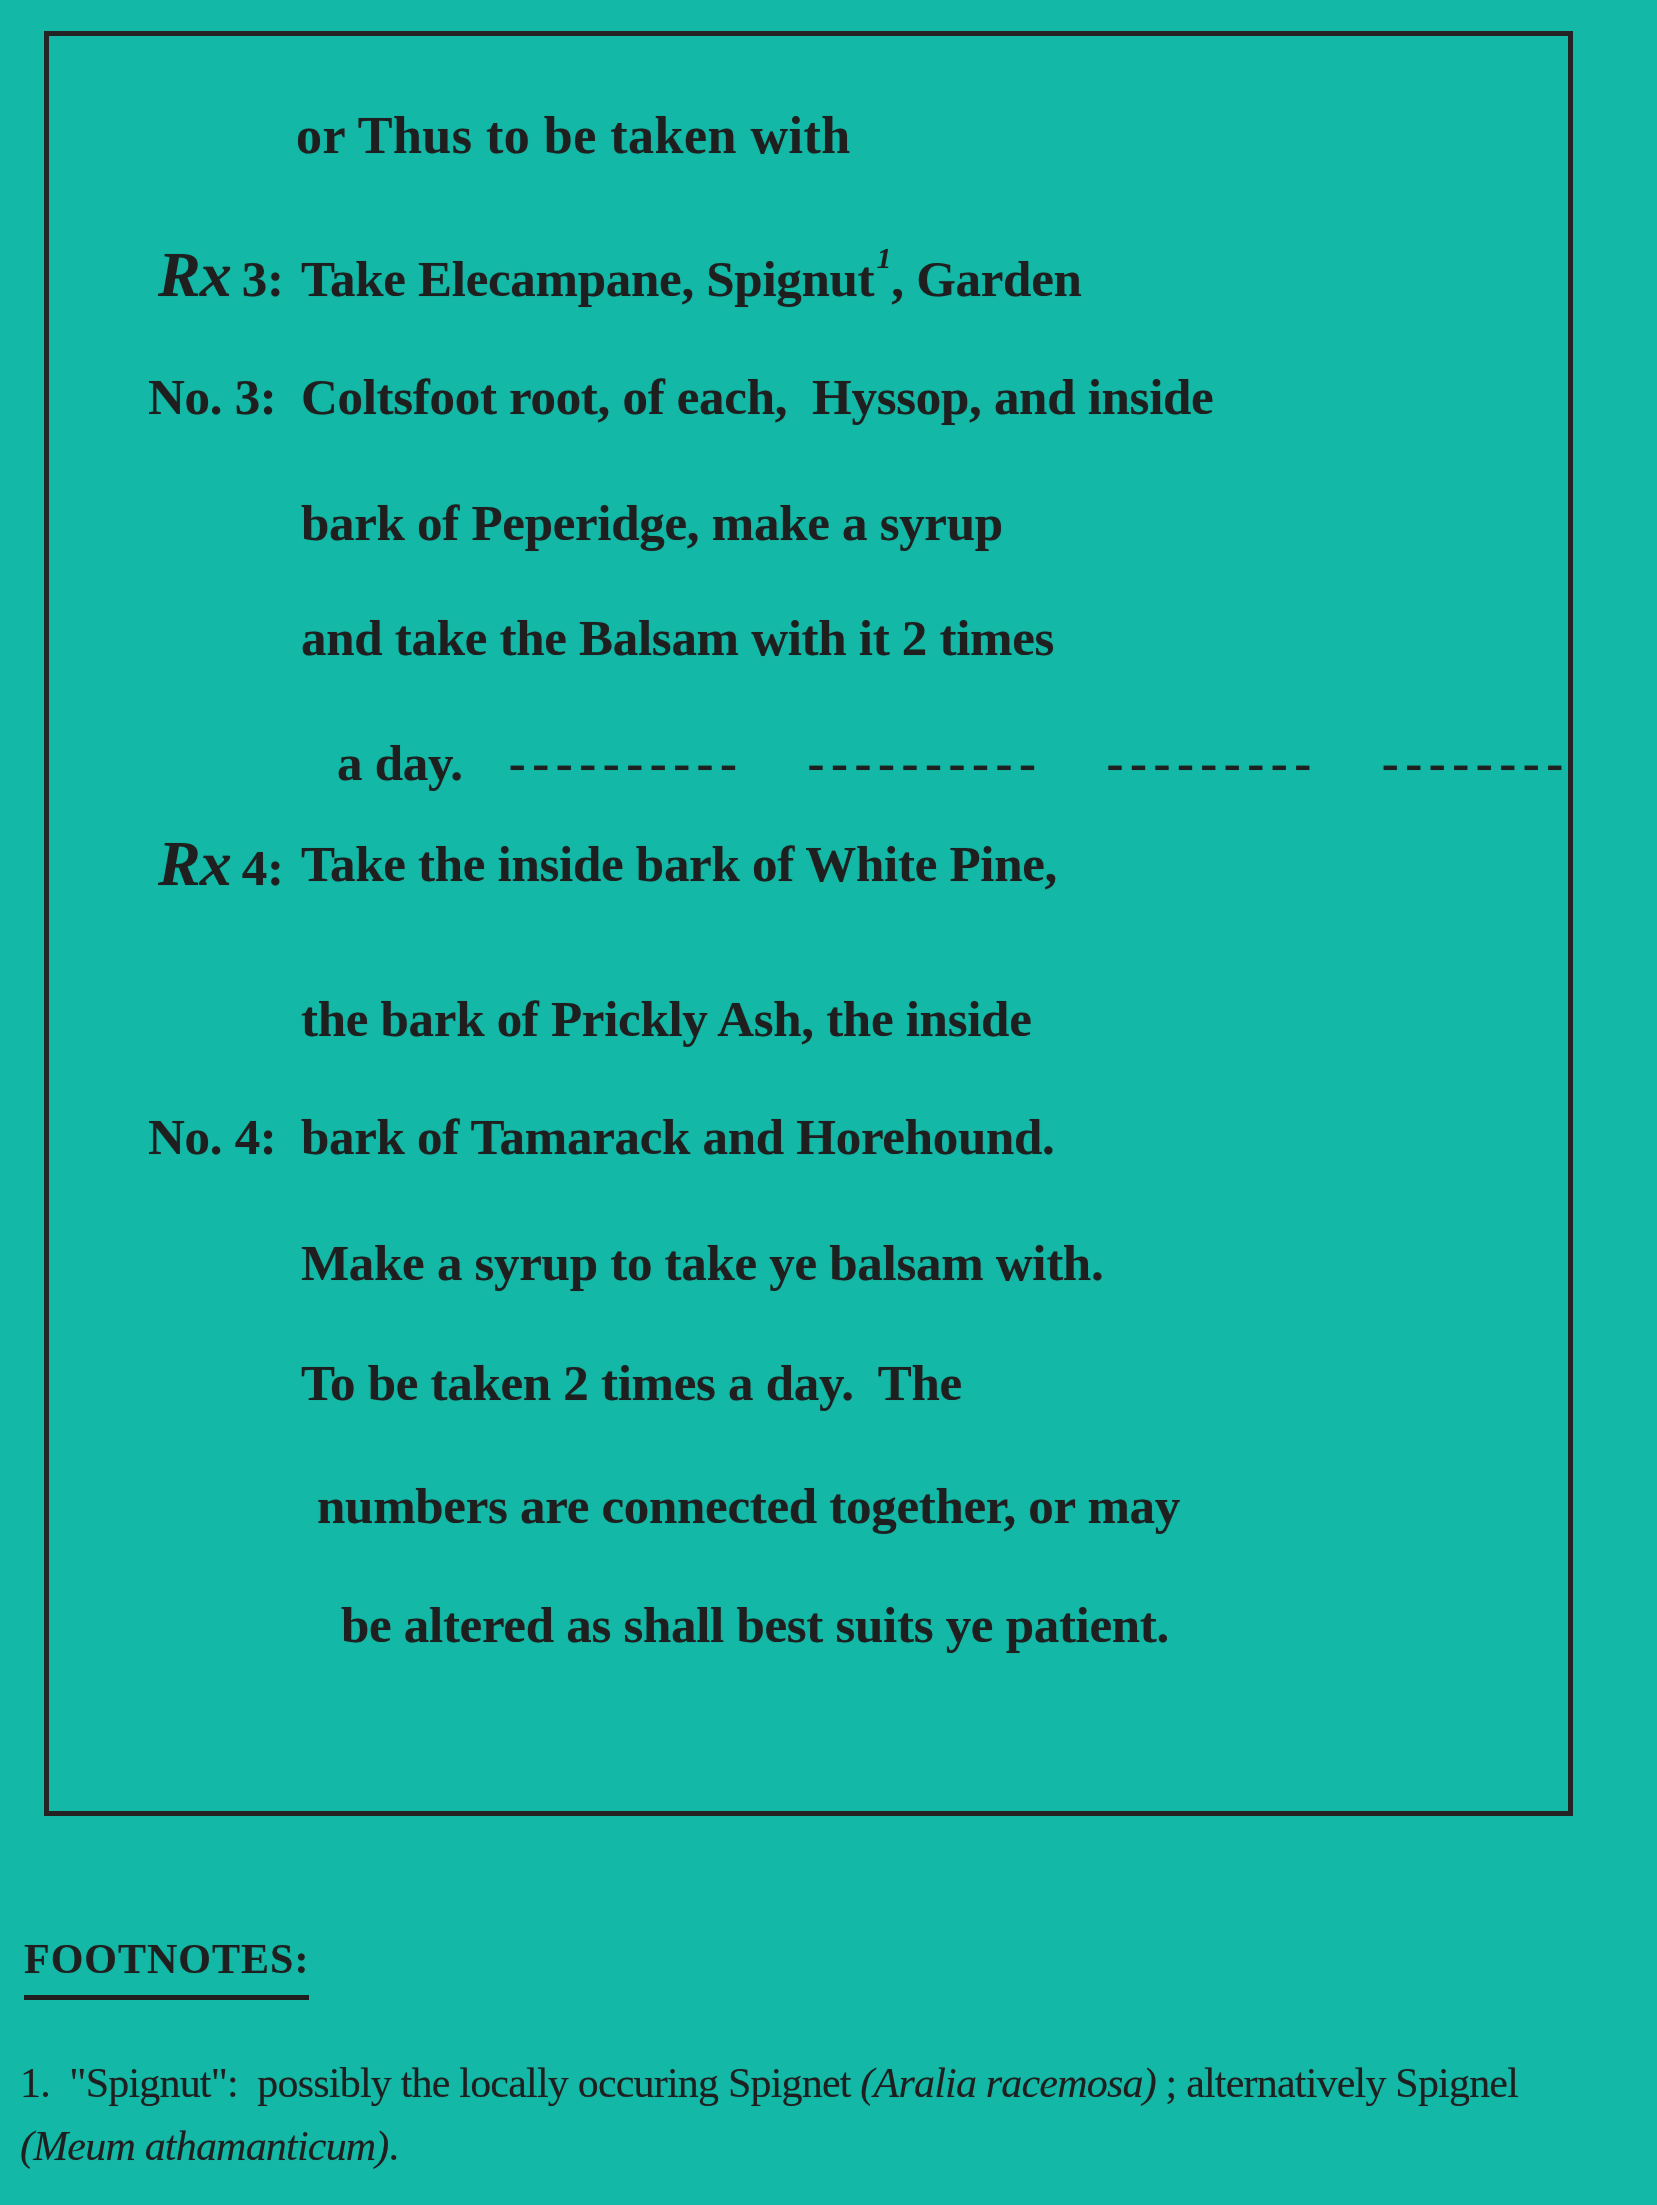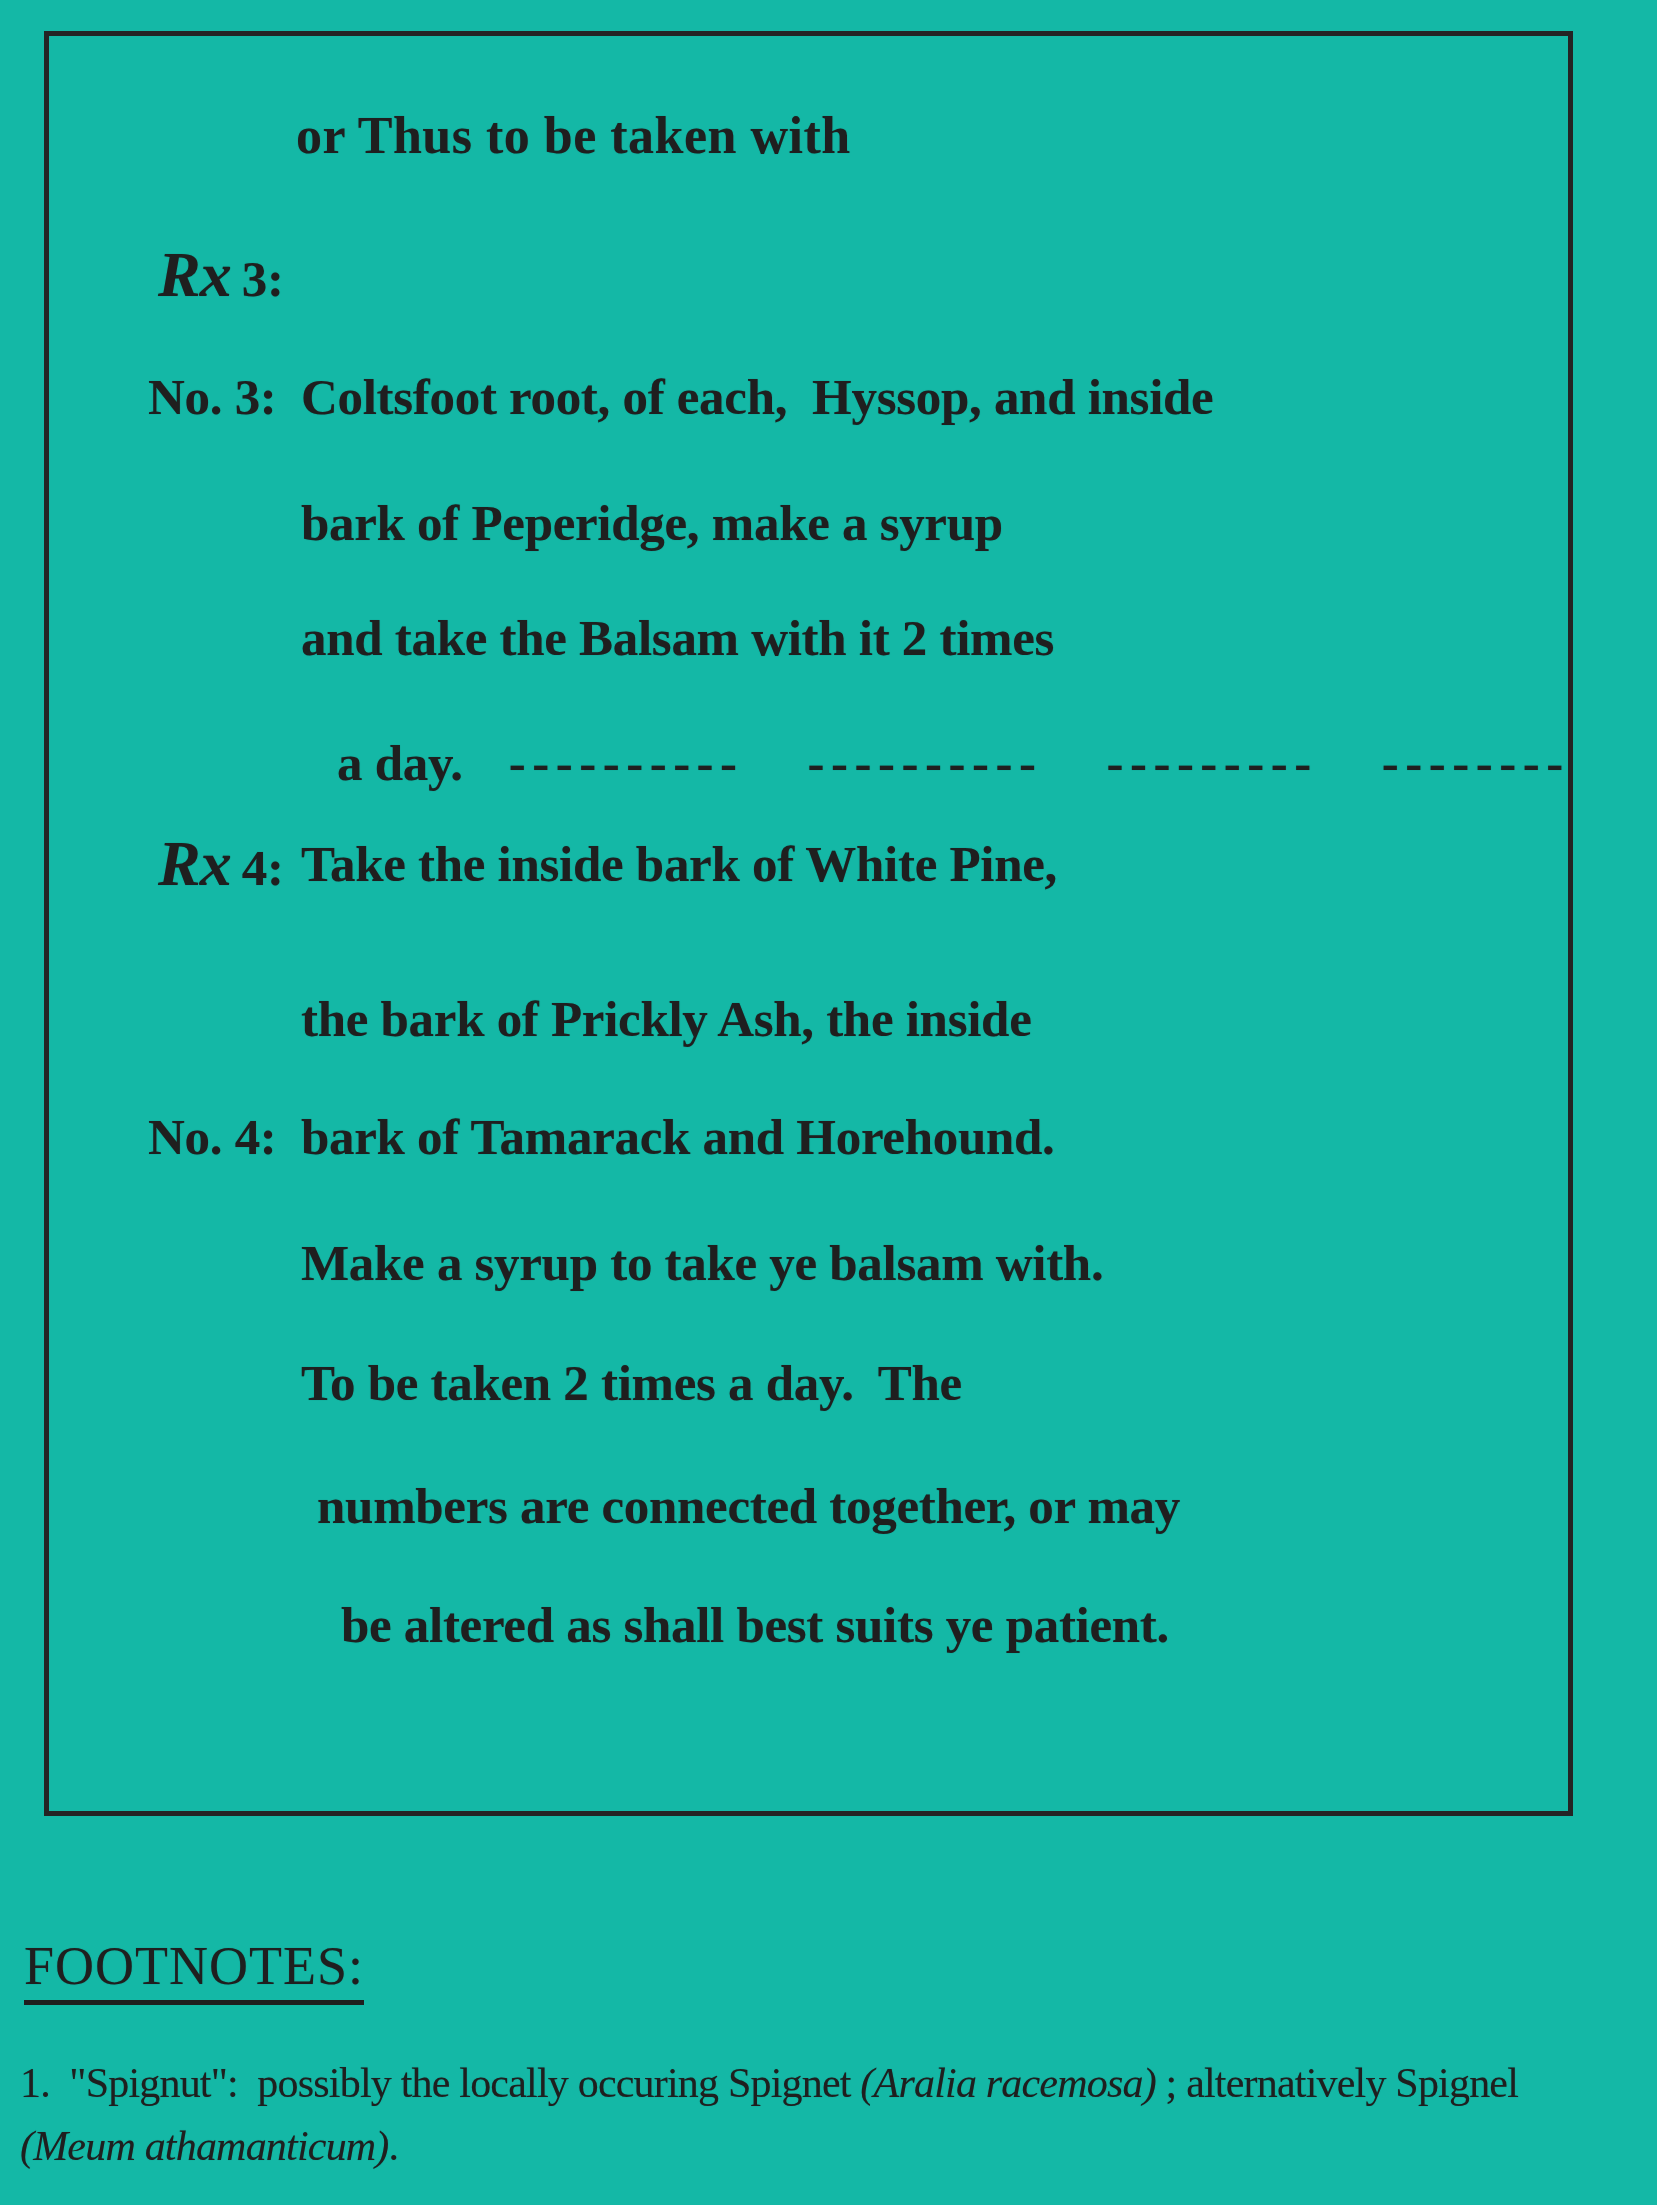--- a/index.html
+++ b/index.html
@@ -78,26 +78,26 @@
   .dash-group {
     letter-spacing: 6.5px;
     margin-left: 64px;
   }
   .dash-group.first { margin-left: 46px; }
   
   .footnotes-heading {
     position: absolute;
     left: 24px;
     top: 1935px;
-    font-size: 54px;
-    font-weight: 400;
+    font-size: 42px;
+    font-weight: 700;
     letter-spacing: 1px;
     display: inline-block;
     border-bottom: 5.5px solid #1f1f1f;
-    padding-bottom: 3px;
+    padding-bottom: 12px;
     text-shadow: 0 0 1px rgba(20,20,20,0.30);
   }
   .footnote-entry {
     position: absolute;
     left: 20px;
     top: 2052px;
     width: 1626px;
     font-size: 42px;
     font-weight: 400;
     letter-spacing: -0.8px;
@@ -107,21 +107,21 @@
   .footnote-line { white-space: pre; }
   .fn-italic { font-style: italic; }
 </style>
 </head>
 <body>
 
 <div class="page">
   <div class="rx-box">
     <div id="lines-container">
         <div class="line title-line" style="top: 38px;"><span class="text">or Thus to be taken with</span></div>
-        <div class="line" style="top: 177px;"><span class="label rx-type"><span class="rx-glyph">Rx</span><span class="num" style="margin-left: 11px;">3:</span></span></div>
+        <div class="line" style="top: 177px;"><span class="label rx-type"><span class="rx-glyph">Rx</span><span class="num" style="margin-left: 11px;">3:</span></span><span class="text"><span>Take Elecampane, Spignut</span><span class="sup">1</span><span>, Garden</span></span></div>
         <div class="line" style="top: 299px;"><span class="label no-type"><span class="num" style="margin-left: 0px;">No. 3:</span></span><span class="text"><span>Coltsfoot root, of each,  Hyssop, and inside</span></span></div>
         <div class="line" style="top: 425px;"><span class="text"><span>bark of Peperidge, make a syrup</span></span></div>
         <div class="line" style="top: 540px;"><span class="text"><span>and take the Balsam with it 2 times</span></span></div>
         <div class="line" style="top: 665px; margin-left: 36px;"><span class="text"><span>a day.</span><span class="dash-group first">----------</span><span class="dash-group">----------</span><span class="dash-group">---------</span><span class="dash-group">--------</span></span></div>
         <div class="line" style="top: 766px; text-align: right;"><span class="label rx-type"><span class="rx-glyph">Rx</span><span class="num" style="margin-left: 11px;">4:</span></span><span class="text"><span>Take the inside bark of White Pine,</span></span></div>
         <div class="line" style="top: 921px;"><span class="text"><span>the bark of Prickly Ash, the inside</span></span></div>
         <div class="line" style="top: 1039px;"><span class="label no-type"><span class="num" style="margin-left: 0px;">No. 4:</span></span><span class="text"><span>bark of Tamarack and Horehound.</span></span></div>
         <div class="line" style="top: 1165px; align-items: center;"><span class="text"><span>Make a syrup to take ye balsam with.</span></span></div>
         <div class="line" style="top: 1285px;"><span class="text"><span>To be taken 2 times a day.  The</span></span></div>
         <div class="line" style="top: 1408px; padding-left: 16px;"><span class="text"><span>numbers are connected together, or may</span></span></div>

